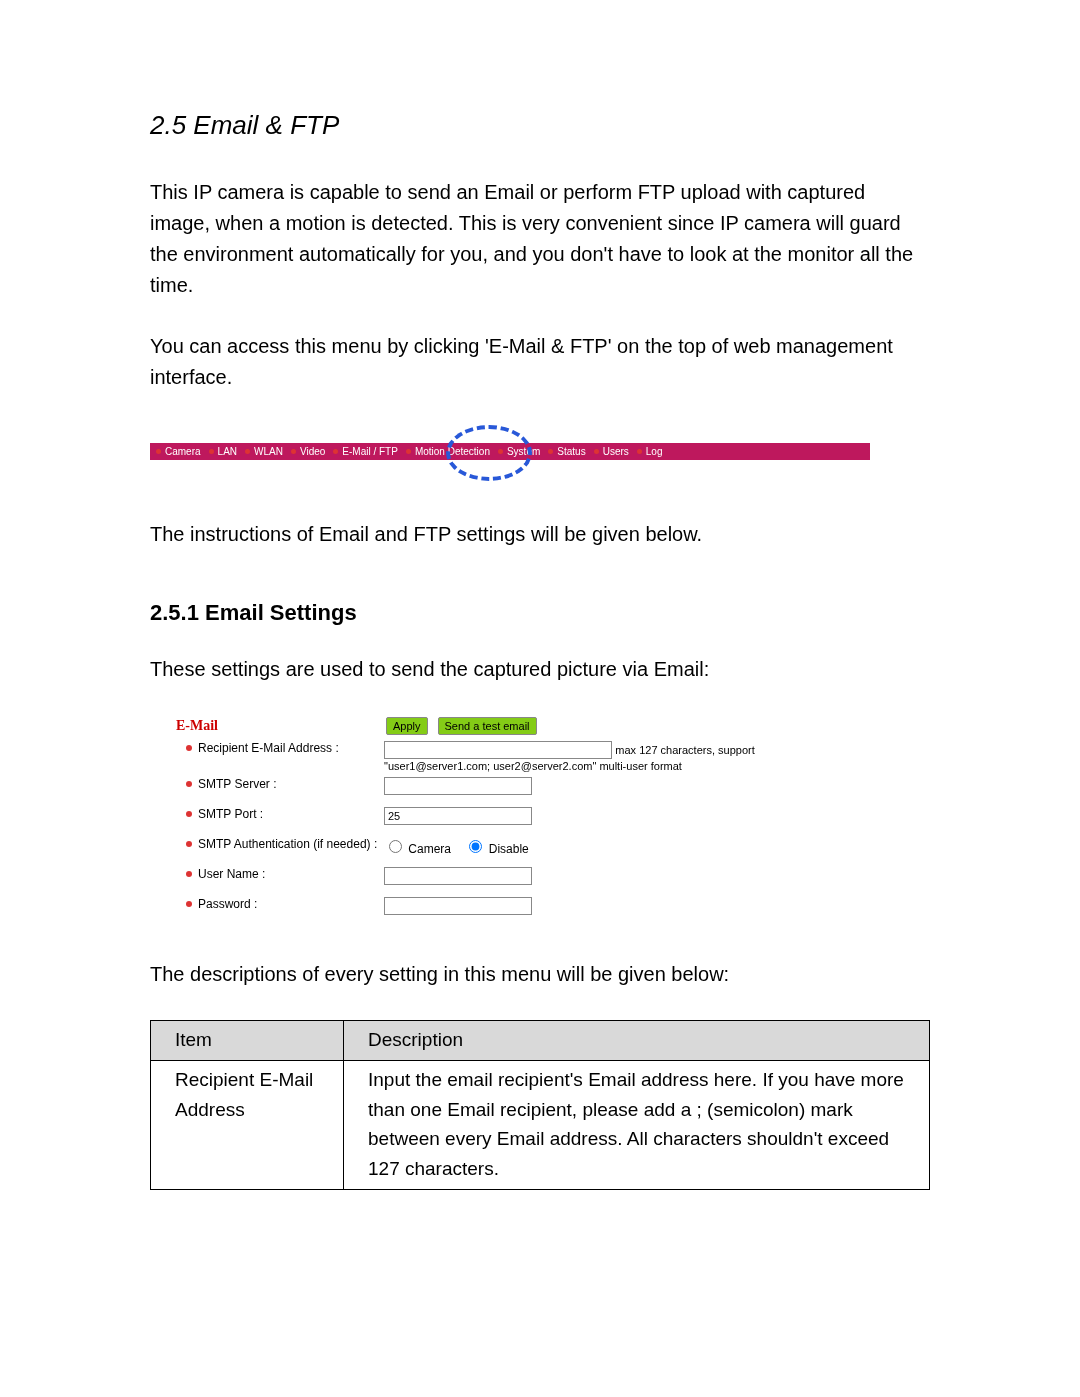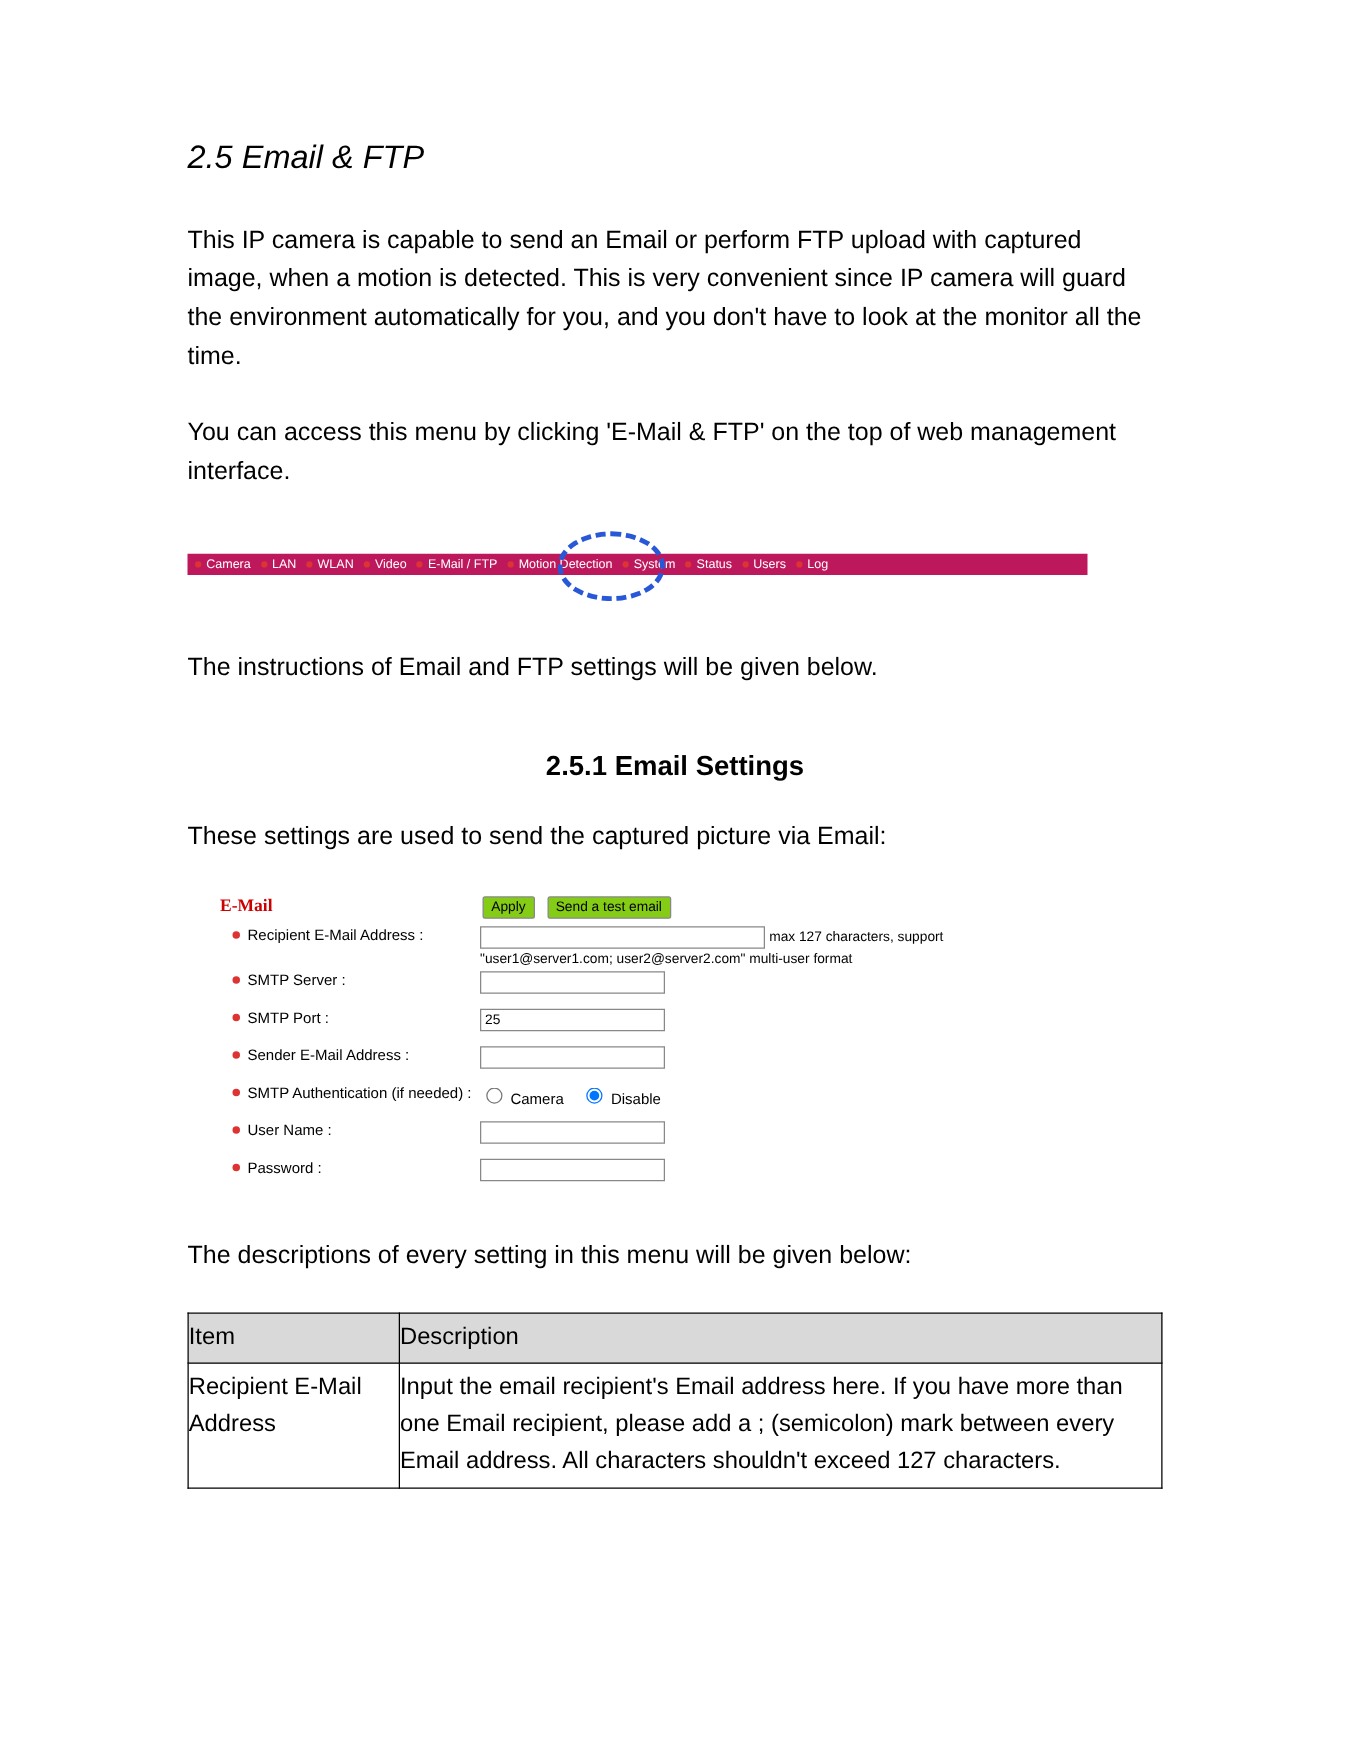--- a/index.html
+++ b/index.html
@@ -69,21 +69,20 @@
     border: 4px dashed #2858d8;
     border-radius: 50%;
     top: 2px;
     left: 296px;
     pointer-events: none;
   }
   h3.subsection-title {
     font-weight: bold;
     font-size: 22px;
     margin: 50px 0 28px 0;
-    text-align: center;
   }
   
   .form-fig {
     width: 620px;
     border: 0;
     margin: 0 0 36px 24px;
     font-size: 12px;
   }
   .form-fig .form-header {
     display: flex;
@@ -154,21 +153,21 @@
     border-collapse: collapse;
     width: 100%;
     margin-top: 6px;
     font-size: 19px;
   }
   table.desc-table th,
   table.desc-table td {
     border: 1px solid #000;
     text-align: left;
     vertical-align: top;
-    padding: 4px 8px 6px 0;
+    padding: 4px 8px 6px 24px;
     line-height: 1.55;
   }
   table.desc-table th {
     background: #d9d9d9;
     font-weight: normal;
   }
   table.desc-table td.col-item {
     width: 160px;
   }
 </style>
@@ -267,29 +266,20 @@
     <div class="form-row">
       <div class="form-label">
         <span class="bullet"></span>
         <span>SMTP Port :</span>
       </div>
       <div class="form-field">
         <input type="text" style="width: 140px;" value="25">
       </div>
     </div>
 
-    <div class="form-row">
-      <div class="form-label">
-        <span class="bullet"></span>
-        <span>Sender E-Mail Address :</span>
-      </div>
-      <div class="form-field">
-        <input type="text" style="width: 140px;" value="">
-      </div>
-    </div>
 
     <div class="form-row">
       <div class="form-label">
         <span class="bullet"></span>
         <span>SMTP Authentication (if needed) :</span>
       </div>
       <div class="form-field">
         <label class="radio-lbl">
           <input type="radio" name="auth" style="">
           <span>Camera</span>

